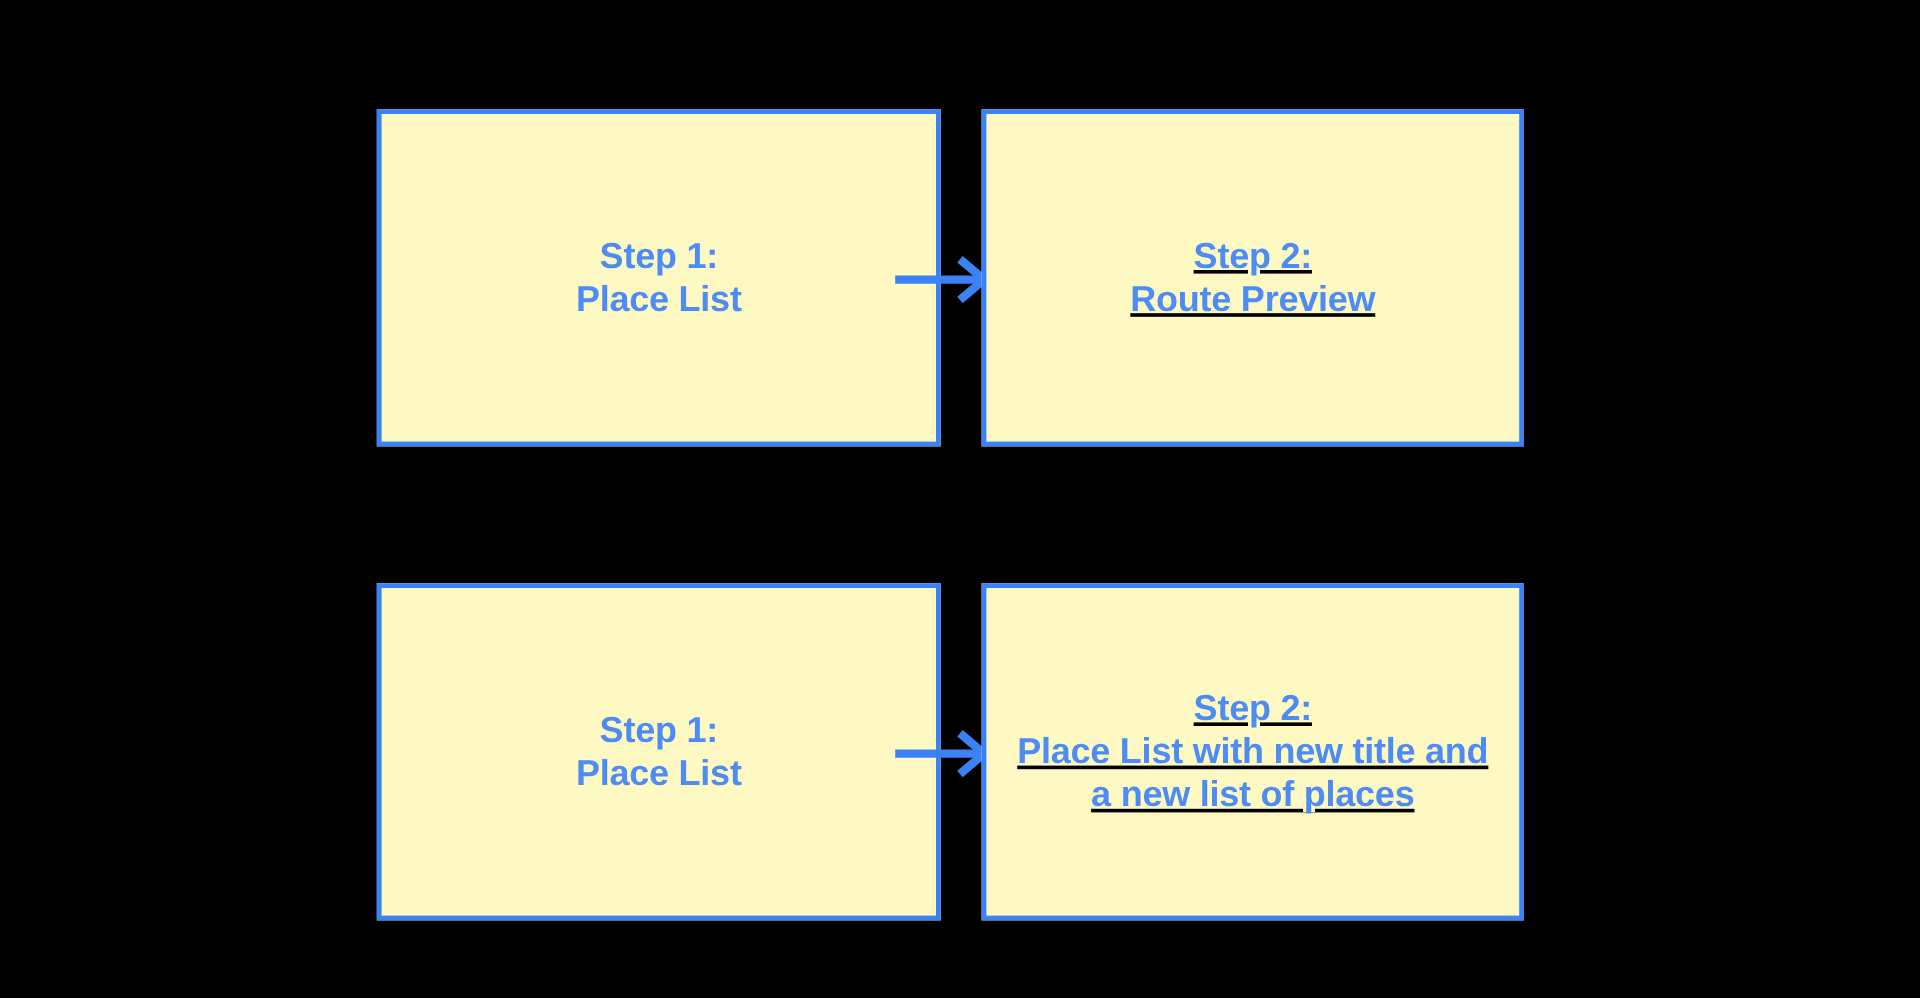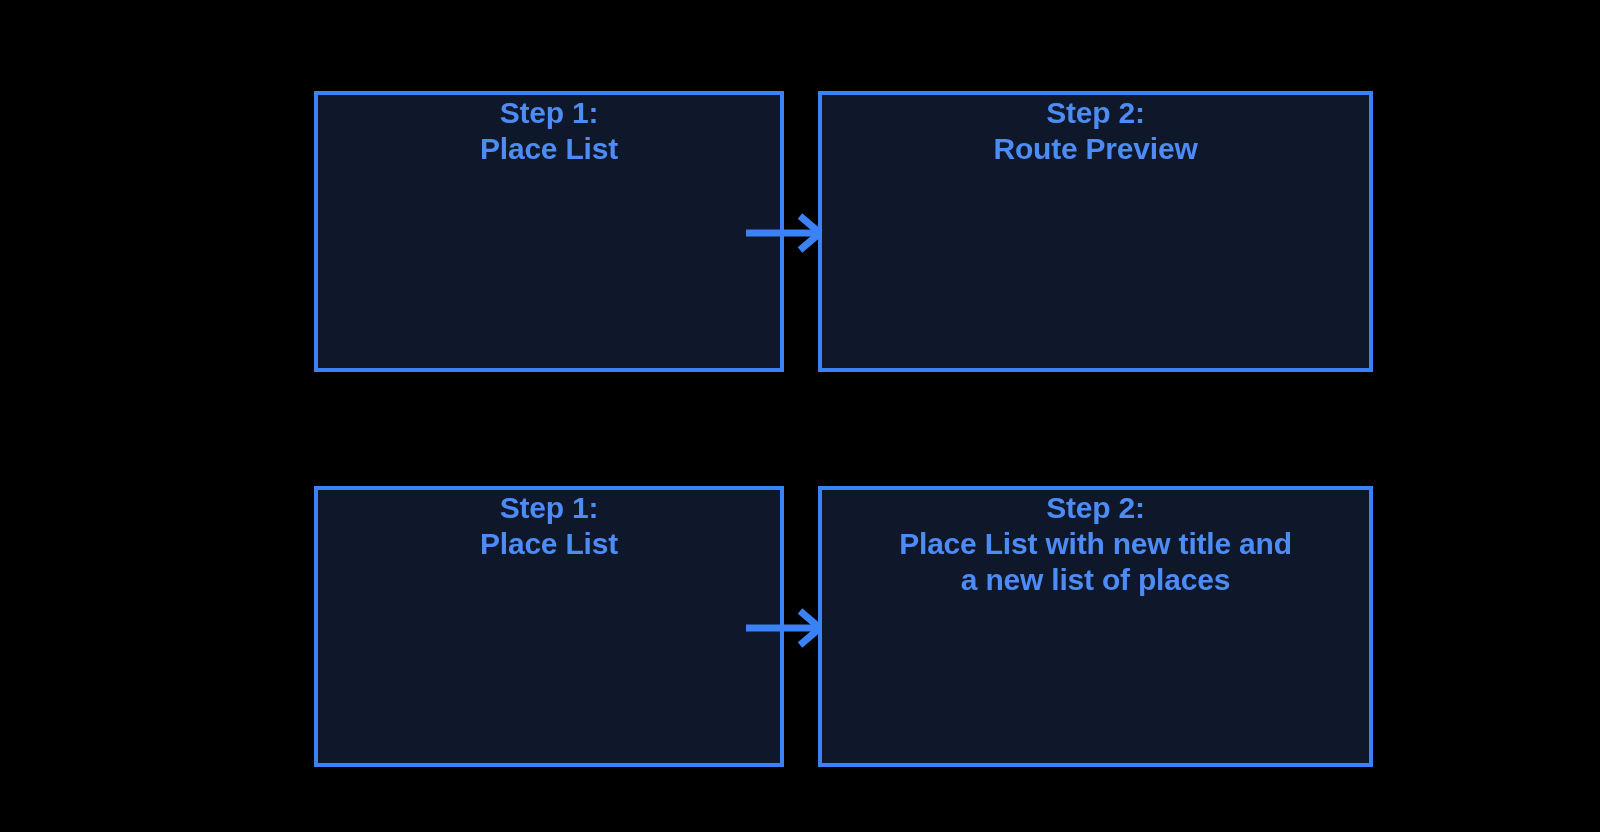--- a/index.html
+++ b/index.html
@@ -31,27 +31,28 @@
   }
   #row-top   { top: 81px; }
   #row-bottom{ top: 476px; }
 
   .step-box {
     position: absolute;
     top: 10px;
     height: 281px;
     box-sizing: border-box;
     border: 4px solid #3b82f6;
-    background: #0f172a;
+    background: #fef9c3;
     display: flex;
+    align-items: center;
     justify-content: center;
     text-align: center;
   }
   .box-left  { left: 314px; width: 470px; }
-  .box-right { left: 818px; width: 555px; }
+  .box-right { left: 818px; width: 452px; text-decoration: underline; }
 
   .step-label {
     color: #4d8bf5;
     font-family: "Liberation Sans", sans-serif;
     font-weight: bold;
     font-size: 30px;
     line-height: 36px;
     letter-spacing: -0.2px;
     white-space: pre-line;
     padding: 0 10px;

